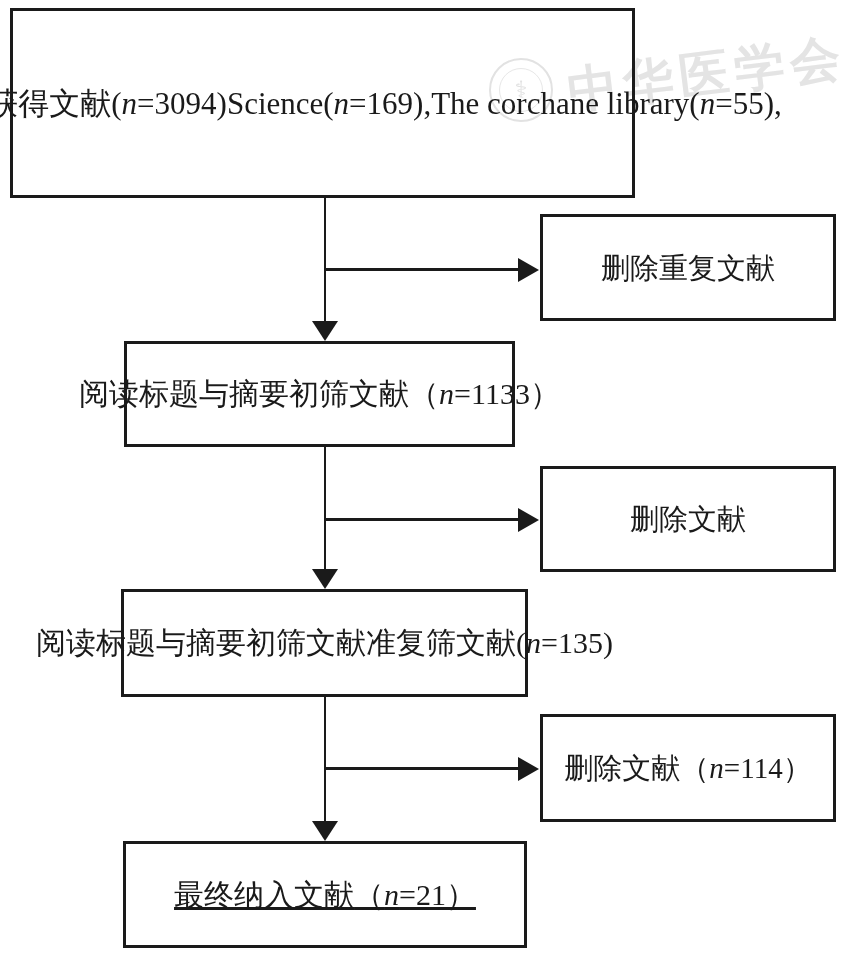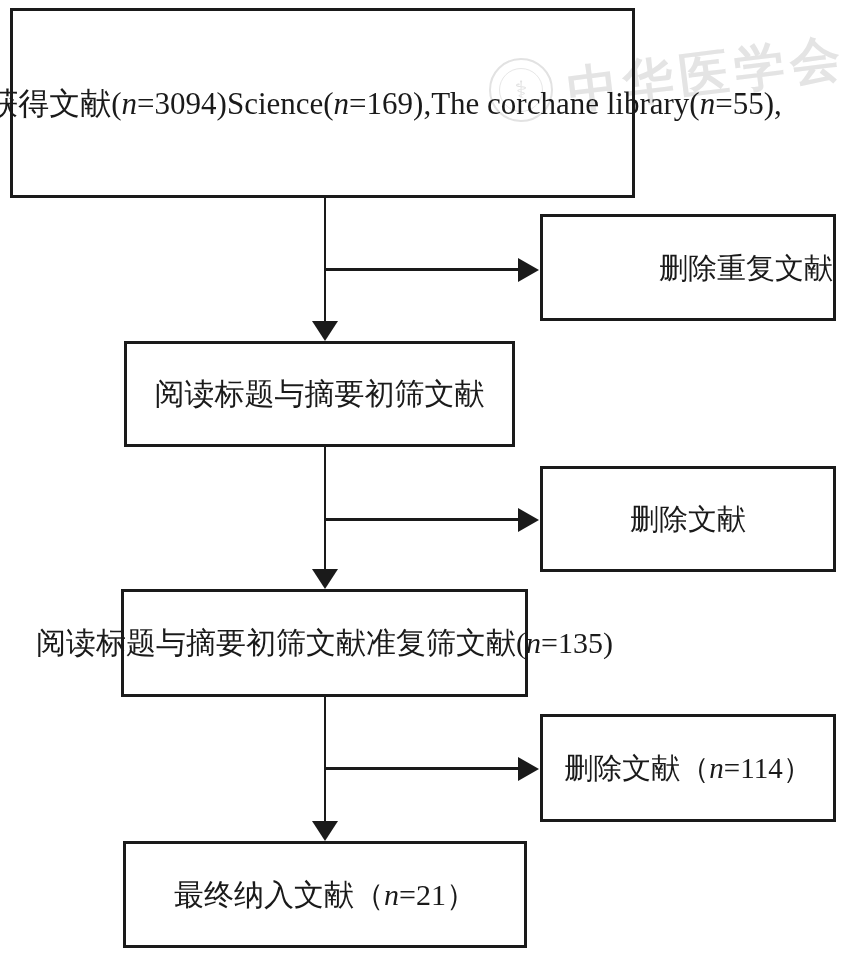--- a/index.html
+++ b/index.html
@@ -74,22 +74,22 @@
   }
   .box .line {
     display: block;
     white-space: nowrap;
   }
   .box i { font-style: italic; }
 
   .top-box    { left: 10px;  top: 8px;   width: 625px; height: 190px; font-size: 31px; line-height: 47px; }
   .mid-box-1  { left: 124px; top: 341px; width: 391px; height: 106px; font-size: 30px; line-height: 48px; }
   .mid-box-2  { left: 121px; top: 589px; width: 407px; height: 108px; font-size: 30px; line-height: 48px; }
-  .final-box  { left: 123px; top: 841px; width: 404px; height: 107px; font-size: 30px; line-height: 48px; }
-  .side-box-1 { left: 540px; top: 214px; width: 296px; height: 107px; font-size: 29px; line-height: 46px; justify-content: flex-end; }
+  .final-box  { left: 123px; top: 841px; width: 404px; height: 107px; font-size: 30px; line-height: 48px; text-decoration: underline; }
+  .side-box-1 { left: 540px; top: 214px; width: 296px; height: 107px; font-size: 29px; line-height: 46px; }
   .side-box-2 { left: 540px; top: 466px; width: 296px; height: 106px; font-size: 29px; line-height: 46px; }
   .side-box-3 { left: 540px; top: 714px; width: 296px; height: 108px; font-size: 29px; line-height: 46px; }
 
   
   .vline, .hline {
     position: absolute;
     background: #1a1a1a;
     z-index: 1;
   }
   .vline { width: 2px; }
@@ -146,20 +146,21 @@
   <div class="hline hline-1"></div>
   <div class="arrow-down arrow-down-1"></div>
   <div class="arrow-right arrow-right-1"></div>
 
   <div class="box side-box-1">
     <span class="line italic-n">删除重复文献</span>
   </div>
 
   <div class="box mid-box-1">
     <span class="line italic-n">阅读标题与摘要初筛文献</span>
+    <span class="line italic-n">（<i>n</i>=1133）</span>
   </div>
 
   <div class="vline vline-2"></div>
   <div class="hline hline-2"></div>
   <div class="arrow-down arrow-down-2"></div>
   <div class="arrow-right arrow-right-2"></div>
 
   <div class="box side-box-2">
     <span class="line italic-n">删除文献</span>
   </div>

